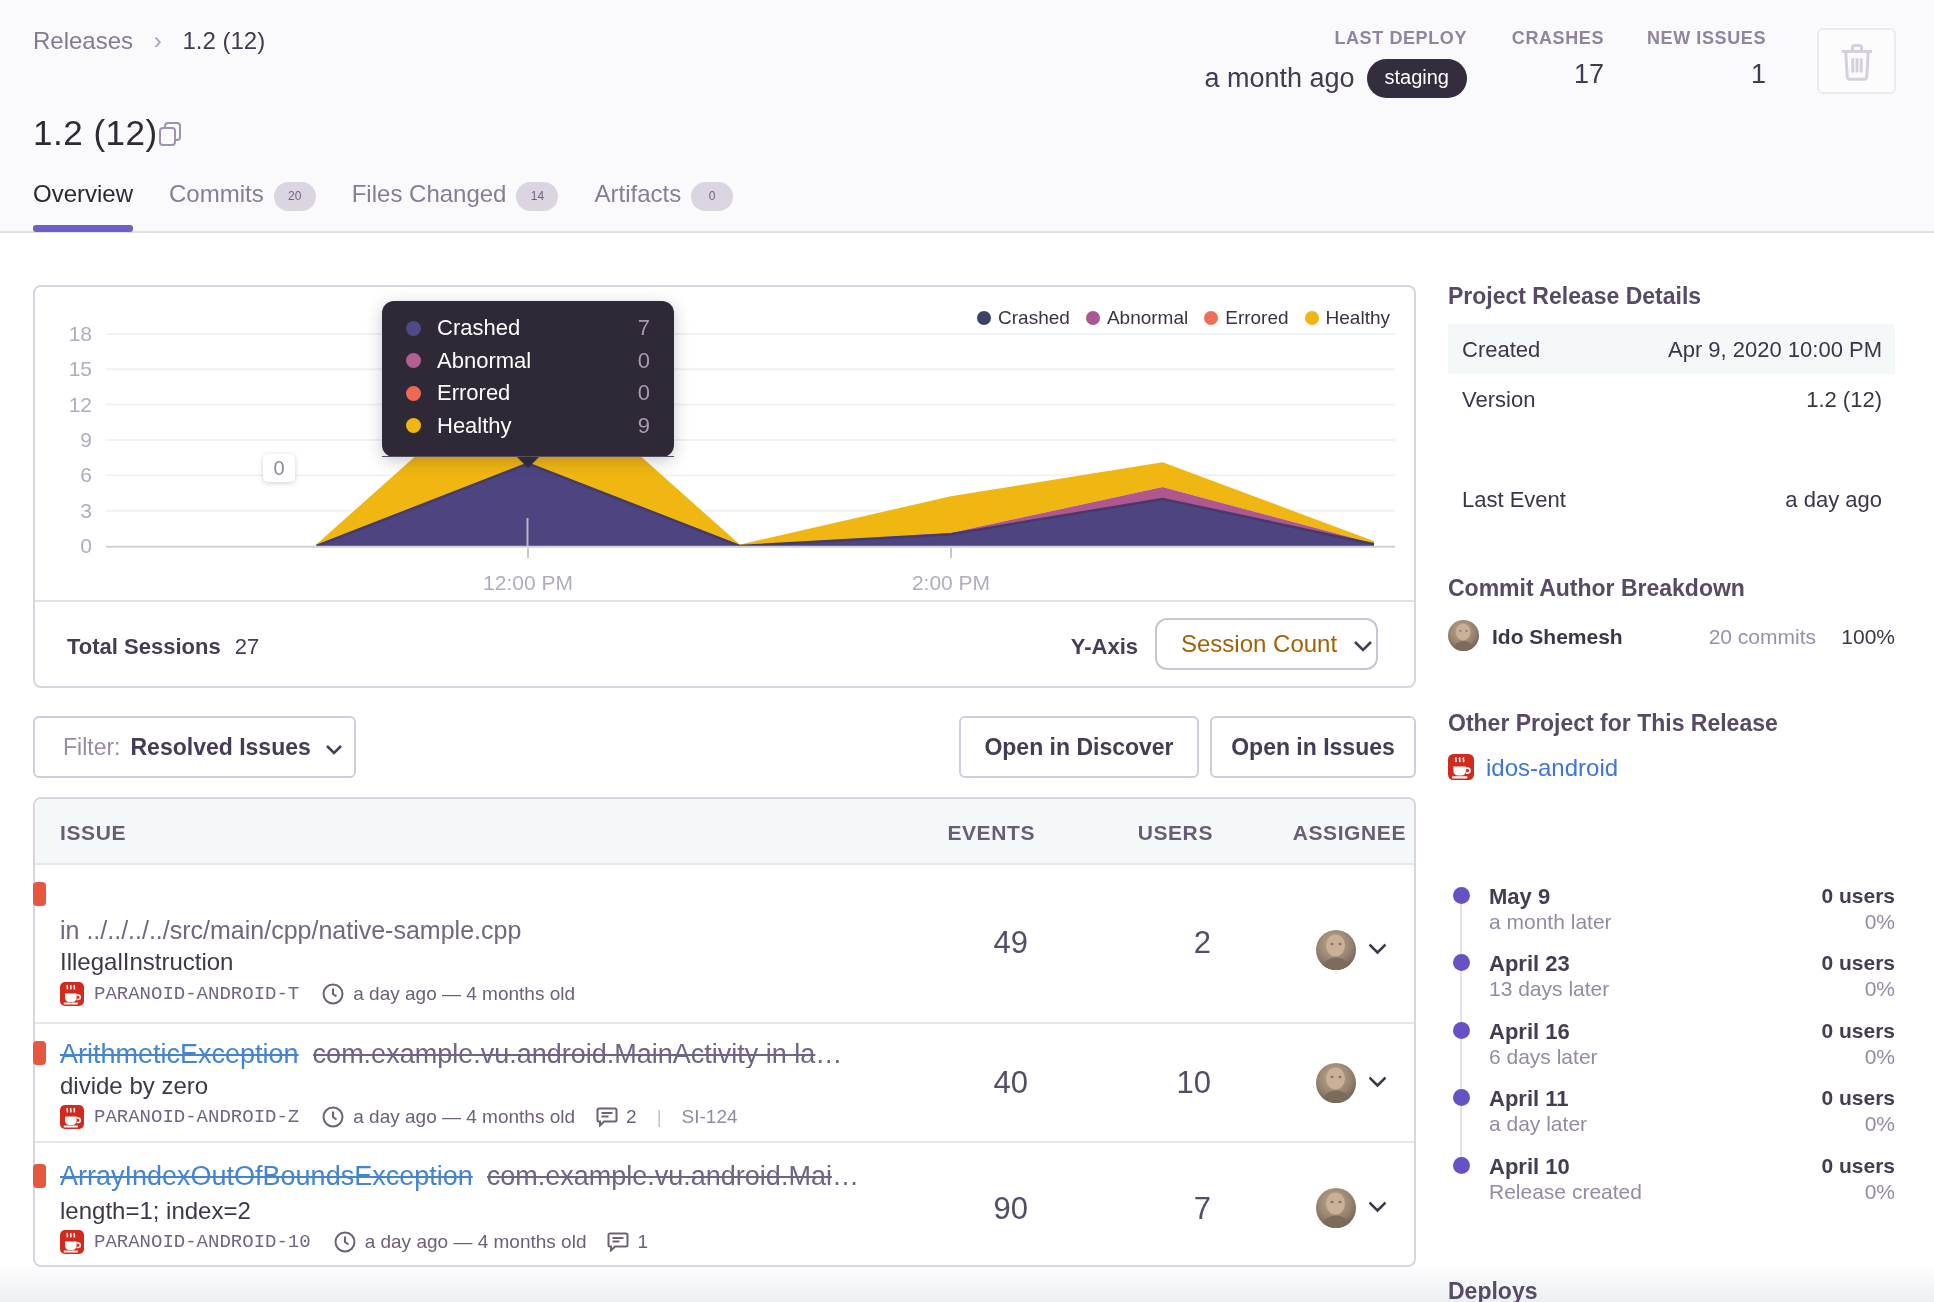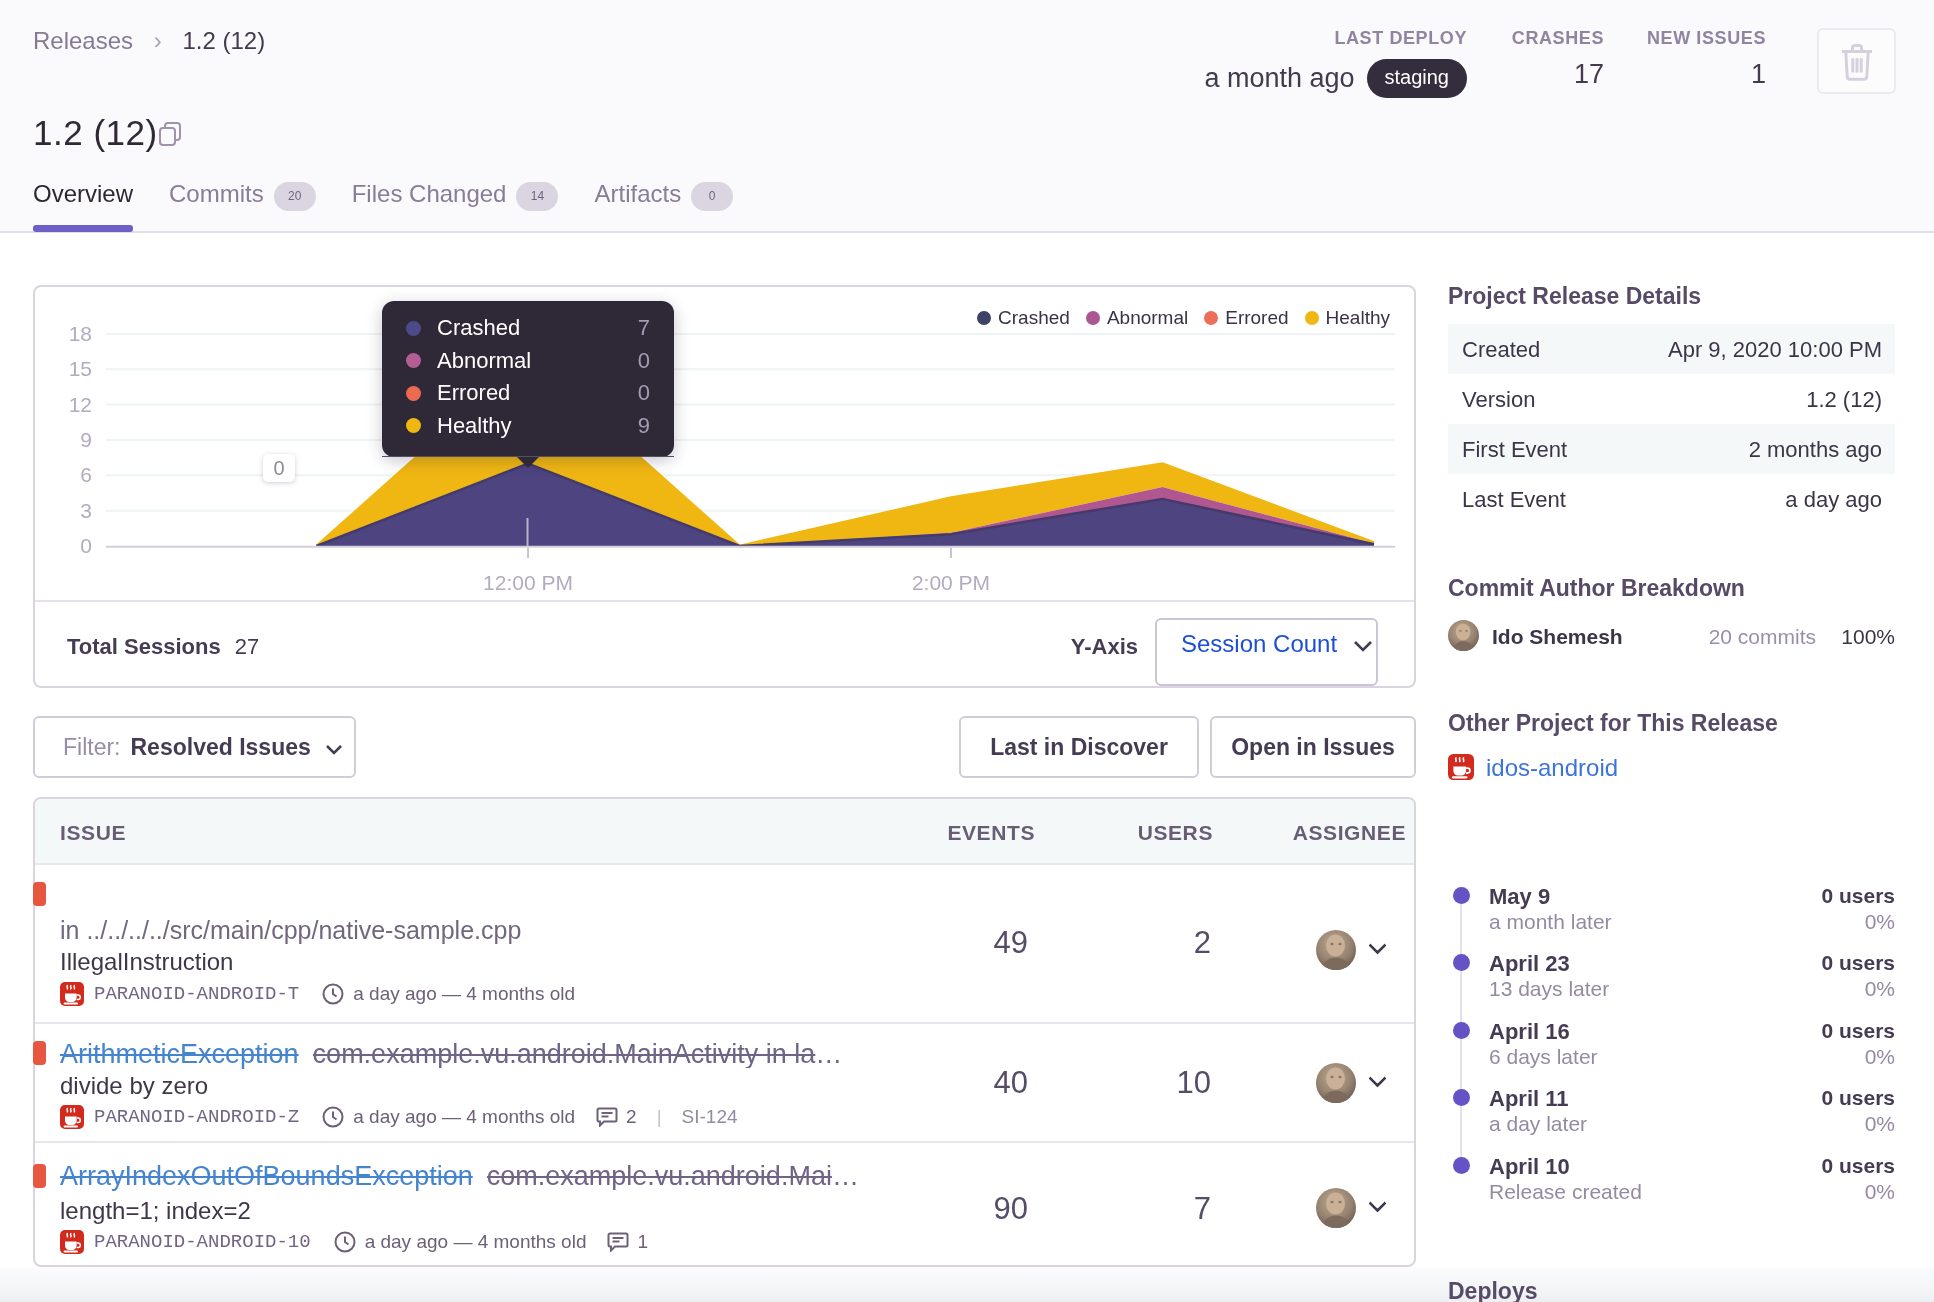--- a/index.html
+++ b/index.html
@@ -28,21 +28,21 @@
 .card { position:absolute; background:#fff; border:2px solid #dad4e1; border-radius:8px; }
 
 #chartcard { left:33px; top:285px; width:1383px; height:403px; }
 .legend { position:absolute; top:20px; right:24px; font-size:19px; color:#3a3246; }
 .legend span.it { margin-left:16px; }
 .legend i { display:inline-block; width:14px; height:14px; border-radius:7px; margin-right:7px; vertical-align:-1px; }
 .cfoot { position:absolute; left:0; right:0; bottom:0; height:86px; border-top:2px solid #e5e0ea; }
 .tsess { position:absolute; left:32px; top:32px; font-size:22px; color:#453c54; }
 .tsess b { margin-right:14px; }
 .yaxis { position:absolute; right:276px; top:32px; font-size:22px; font-weight:bold; color:#453c54; }
-.selbtn { position:absolute; right:36px; top:16px; width:223px; height:68px; border:2px solid #cbc4d4; border-radius:6px; font-size:24px; color:#1d4ed8; line-height:48px; padding-left:24px; background:#fff; }
+.selbtn { position:absolute; right:36px; top:16px; width:223px; height:52px; border:2px solid #cbc4d4; border-radius:12px; font-size:24px; color:#a16207; line-height:48px; padding-left:24px; background:#fff; }
 
 .tip { position:absolute; left:347px; top:14px; width:292px; background:#2e2837; border-radius:12px; box-shadow:0 4px 16px rgba(40,30,60,.25); padding:11px 24px 0; z-index:5; }
 .tiprow { display:flex; align-items:center; height:32.5px; font-size:22px; color:#fff; }
 .tiprow i { width:15px; height:15px; border-radius:8px; margin-right:16px; flex:none; }
 .tiprow .v { margin-left:auto; color:#a59cb2; }
 .tipdiv { border-top:1px solid #564e63; margin:14px -24px 0; }
 .tipdate { font-size:22px; color:#9389a2; padding:21px 2px 11px; }
 .tipcaret { position:absolute; left:50%; bottom:-11px; margin-left:-11px; width:0; height:0; border-left:11px solid transparent; border-right:11px solid transparent; border-top:11px solid #2e2837; }
 .zerolbl { position:absolute; left:228px; top:167px; width:32px; height:28px; background:#fff; border-radius:5px; box-shadow:0 1px 5px rgba(120,110,140,.35); font-size:20px; color:#8f8b99; text-align:center; line-height:28px; }
 
@@ -179,21 +179,21 @@
       <div class="yaxis">Y-Axis</div>
       <div class="selbtn">Session Count<svg width="20" height="12" viewBox="0 0 20 12" fill="none" stroke="#453c54" stroke-width="2.5" style="display:inline-block; margin-left:16px;">
             <path d="M2 2l8 8 8-8"></path>
           </svg></div>
     </div>
   </div>
 
   <div class="btn" id="fbtn"><span class="fl">Filter:</span><b>Resolved Issues</b><svg width="18" height="11" viewBox="0 0 18 11" fill="none" stroke="#453c54" stroke-width="2.5" style="display:inline-block; margin-left:14px;">
         <path d="M2 2l7 7 7-7"></path>
       </svg></div>
-  <div class="btn" id="discover">Last in Discover</div>
+  <div class="btn" id="discover">Open in Discover</div>
   <div class="btn" id="issuesbtn">Open in Issues</div>
 
   <div class="card" id="issuescard">
     <div class="thead">
       <div class="c" style="left:25px;">ISSUE</div>
       <div class="c" style="right:379px;">EVENTS</div>
       <div class="c" style="right:201px;">USERS</div>
       <div class="c" style="right:8px;">ASSIGNEE</div>
     </div>
     <div class="rbord" style="top:223px;"></div>
@@ -315,24 +315,20 @@
   <div class="sb" style="top:283px;">
       <div class="sbh">Project Release Details</div>
     </div>
   <div class="kv alt" style="top:324px;">
       <span class="k">Created</span>
       <span class="v">Apr 9, 2020 10:00 PM</span>
     </div>
   <div class="kv" style="top:374px;">
       <span class="k">Version</span>
       <span class="v">1.2 (12)</span>
-    </div>
-  <div class="kv alt" style="top:424px;">
-      <span class="k">First Event</span>
-      <span class="v">2 months ago</span>
     </div>
   <div class="kv" style="top:474px;">
       <span class="k">Last Event</span>
       <span class="v">a day ago</span>
     </div>
   <div class="sb" style="top:575px;">
       <div class="sbh">Commit Author Breakdown</div>
     </div>
   <div class="sb" style="top:620px; height:32px;" id="author">
     <svg width="31" height="31" viewBox="0 0 40 40" style="position:absolute; left:0; top:0;">

